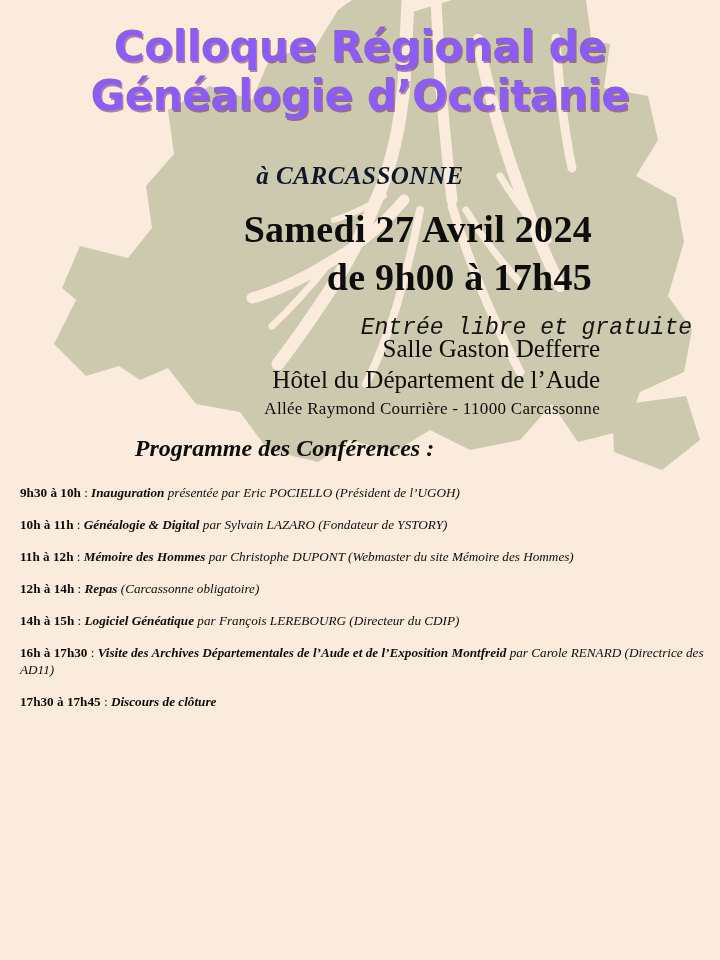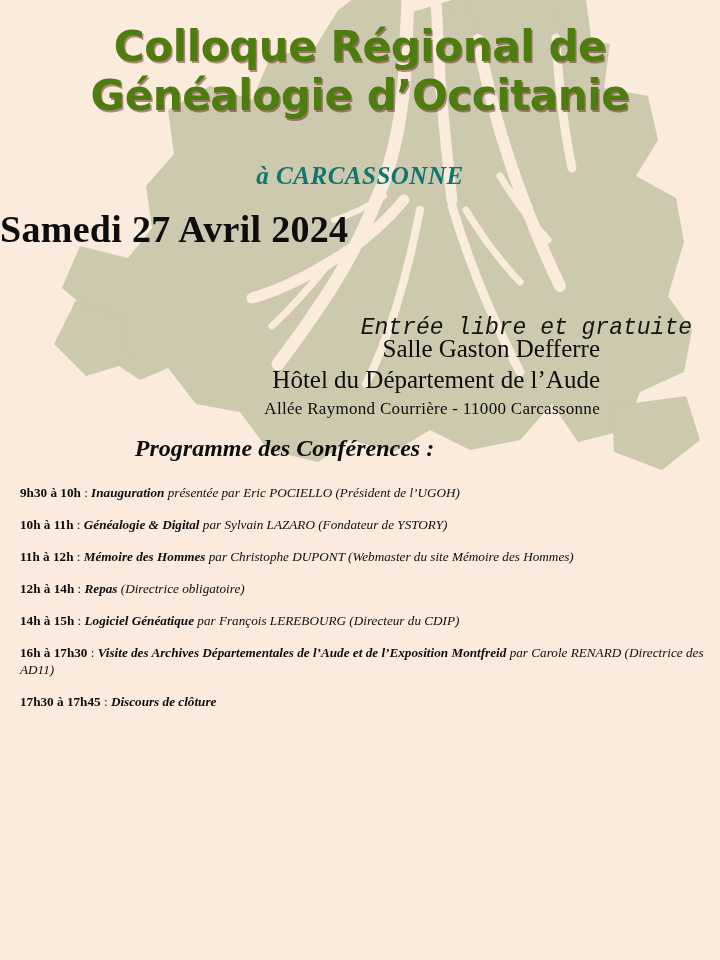--- a/index.html
+++ b/index.html
@@ -38,43 +38,43 @@
     position:absolute;
     left:0; top:22px;
     width:720px;
     text-align:center;
   }
   .title-line {
     font-family:"DejaVu Sans", sans-serif;
     font-weight:bold;
     font-size:42px;
     line-height:49px;
-    color:#4d7c0f;
+    color:#8b5cf6;
     letter-spacing:-0.4px;
     text-shadow:1.5px 1.5px 0 rgba(90,10,10,.45);
   }
 
   .subtitle-city {
     position:absolute;
     left:0; top:162px;
     width:720px;
     text-align:center;
     font-family:"Liberation Serif", serif;
     font-style:italic;
     font-weight:bold;
     font-size:25px;
-    color:#0f766e;
+    color:#0f172a;
     letter-spacing:.5px;
   }
 
   .date-block {
     position:absolute;
     left:0; top:205px;
     width:592px;
-    text-align:left;
+    text-align:right;
   }
   .date-line {
     font-family:"Liberation Serif", serif;
     font-weight:bold;
     font-size:38px;
     line-height:48px;
     color:#0d0d0d;
     letter-spacing:.3px;
   }
 
@@ -197,37 +197,38 @@
 
     <div class="title-block">
       <div class="title-line">Colloque Régional de</div>
       <div class="title-line">Généalogie d’Occitanie</div>
     </div>
 
     <div class="subtitle-city">à CARCASSONNE</div>
 
     <div class="date-block">
       <div class="date-line">Samedi 27 Avril 2024</div>
+      <div class="date-line">de 9h00 à 17h45</div>
     </div>
 
     <div class="free-entry">Entrée libre et gratuite</div>
 
     <div class="venue-block">
       <div class="venue-1">Salle Gaston Defferre</div>
       <div class="venue-2">Hôtel du Département de l’Aude</div>
       <div class="venue-3">Allée  Raymond Courrière - 11000  Carcassonne</div>
     </div>
 
     <div class="programme-heading">Programme des Conférences :</div>
 
     <div id="programme">
         <div class="prog-item"><span class="prog-time">9h30 à 10h</span><span class="prog-sep"> : </span><span class="prog-topic">Inauguration</span><span class="prog-speaker"> présentée par Eric  POCIELLO (Président  de l’UGOH)</span></div>
         <div class="prog-item"><span class="prog-time">10h à 11h</span><span class="prog-sep"> : </span><span class="prog-topic">Généalogie &amp;  Digital</span><span class="prog-speaker"> par Sylvain LAZARO (Fondateur  de YSTORY)</span></div>
         <div class="prog-item"><span class="prog-time">11h à 12h</span><span class="prog-sep"> : </span><span class="prog-topic">Mémoire  des Hommes</span><span class="prog-speaker">  par Christophe DUPONT (Webmaster du site Mémoire  des Hommes)</span></div>
-        <div class="prog-item"><span class="prog-time">12h à 14h</span><span class="prog-sep"> : </span><span class="prog-topic">Repas</span><span class="prog-speaker"> (Directrice  obligatoire)</span></div>
+        <div class="prog-item"><span class="prog-time">12h à 14h</span><span class="prog-sep"> : </span><span class="prog-topic">Repas</span><span class="prog-speaker"> (Carcassonne  obligatoire)</span></div>
         <div class="prog-item"><span class="prog-time">14h à 15h</span><span class="prog-sep"> : </span><span class="prog-topic">Logiciel Généatique</span><span class="prog-speaker"> par François LEREBOURG  (Directeur  du CDIP)</span></div>
         <div class="prog-item"><span class="prog-time">16h à 17h30</span><span class="prog-sep"> : </span><span class="prog-topic">Visite des Archives Départementales de l’Aude et de l’Exposition Montfreid</span><span class="prog-speaker"> par Carole RENARD (Directrice  des AD11)</span></div>
         <div class="prog-item"><span class="prog-time">17h30 à 17h45</span><span class="prog-sep"> : </span><span class="prog-topic">Discours de clôture</span></div>
       </div>
 
     <div id="footer">
 
       
 
       

